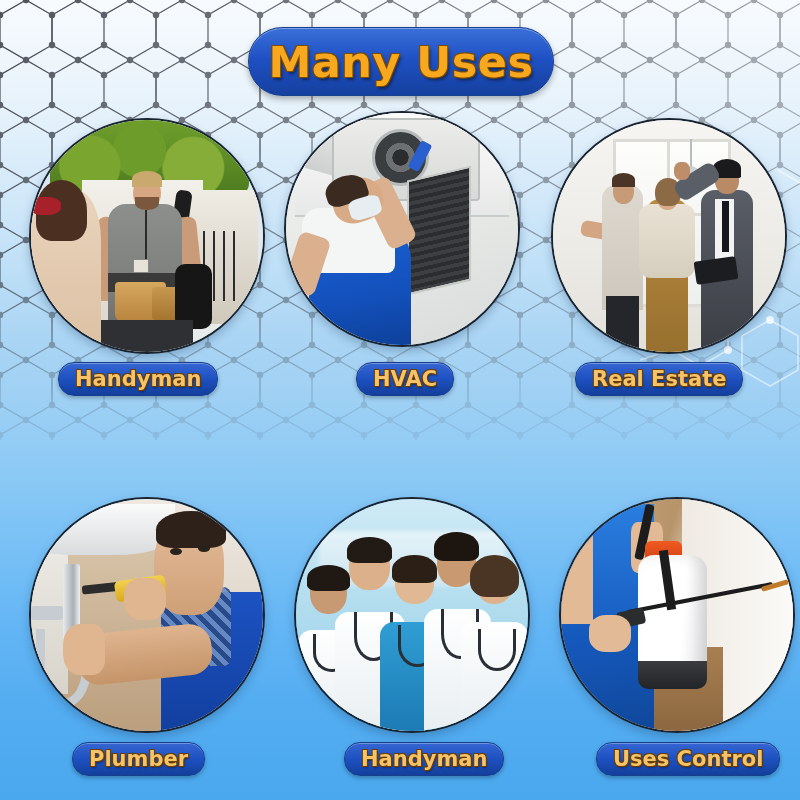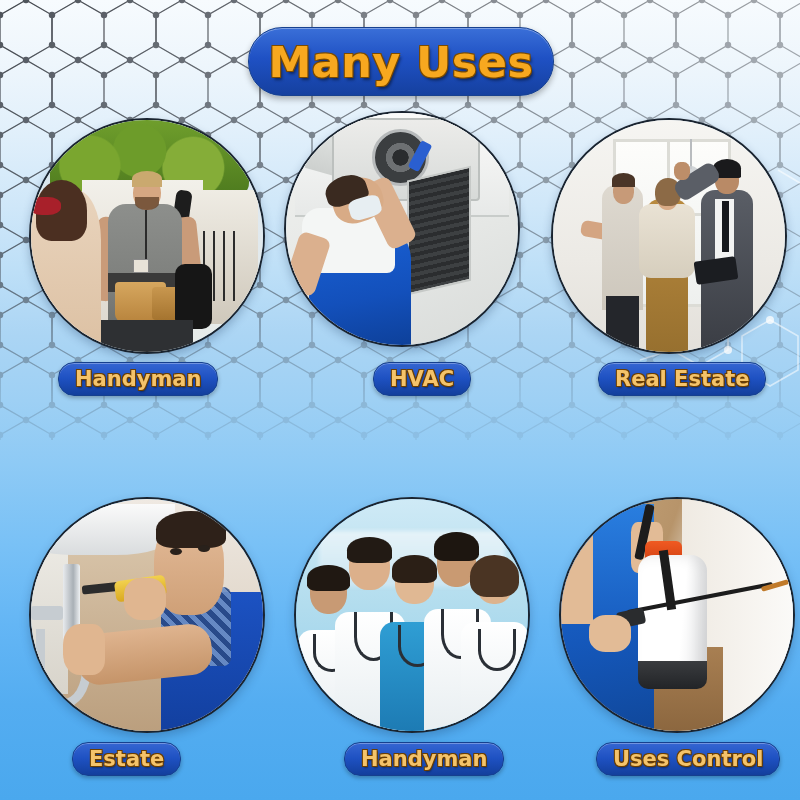--- a/index.html
+++ b/index.html
@@ -340,21 +340,21 @@
       <div class="hv-tool"></div>
       <div class="hv-overall"></div>
         <div class="hv-shirt"></div>
       <div class="hv-arm"></div>
         <div class="hv-arm2"></div>
       <div class="hv-head"></div>
         <div class="hv-hair"></div>
         <div class="hv-mask"></div>
     </div>
   </div>
-  <div class="label-badge" style="left:373px;top:362px;">
+  <div class="label-badge" style="left:356px;top:362px;">
     <span class="txt">HVAC</span>
   </div>
 
   <div class="circle" style="left:551px;top:118px;">
     <div class="photo re-bg">
       <div class="re-win"></div>
         <div class="re-mul"></div>
         <div class="re-mul2"></div>
       <div class="re-lampw"></div>
         <div class="re-lamp"></div>
@@ -370,21 +370,21 @@
       <div class="re-a"></div>
         <div class="re-ash"></div>
         <div class="re-tie"></div>
       <div class="re-ah"></div>
         <div class="re-ahair"></div>
       <div class="re-aarm"></div>
         <div class="re-ahand"></div>
         <div class="re-clip"></div>
     </div>
   </div>
-  <div class="label-badge" style="left:598px;top:362px;">
+  <div class="label-badge" style="left:575px;top:362px;">
     <span class="txt">Real Estate</span>
   </div>
 
   <div class="circle" style="left:29px;top:497px;">
     <div class="photo pl-bg">
       <div class="pl-cab"></div>
         <div class="pl-wall"></div>
       <div class="pl-sink"></div>
       <div class="pl-pipe"></div>
         <div class="pl-pipe2"></div>
@@ -396,21 +396,21 @@
       <div class="pl-eye"></div>
         <div class="pl-eye2"></div>
       <div class="pl-arm"></div>
         <div class="pl-hand"></div>
       <div class="pl-toolb"></div>
         <div class="pl-tool"></div>
         <div class="pl-hand2"></div>
     </div>
   </div>
   <div class="label-badge" style="left:72px;top:742px;">
-    <span class="txt">Estate</span>
+    <span class="txt">Plumber</span>
   </div>
 
   <div class="circle" style="left:294px;top:497px;">
     <div class="photo md-bg">
       <div class="md-blur"></div>
       <div class="doc md1">
           <div class="d-coat"></div>
         <div class="d-head" style="left:18%;top:2%;width:60%;height:26%;background:#c89a74;"></div>
         <div class="d-hair" style="left:14%;top:-2%;width:68%;height:16%;background:#201812;"></div>
         <div class="d-steth" style="left:24%;top:40%;width:50%;height:22%;"></div>

